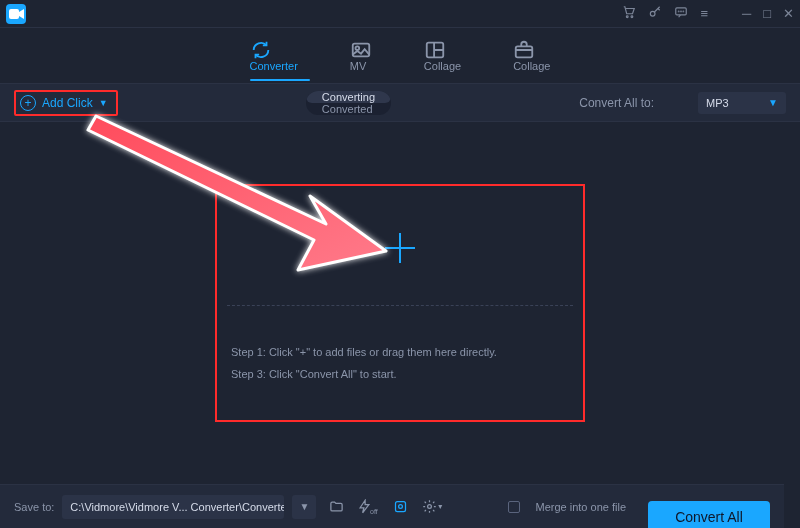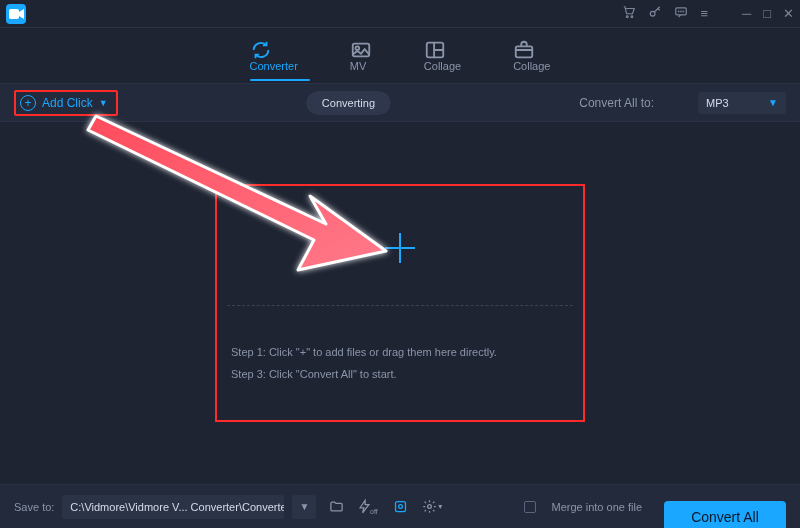--- a/index.html
+++ b/index.html
@@ -118,21 +118,21 @@
   .bigplus::before { left: 14px; top: 0; width: 1.5px; height: 30px; }
   .bigplus::after  { top: 14px; left: 0; height: 1.5px; width: 30px; }
   .steps {
     flex: 1;
     display: flex; flex-direction: column; justify-content: center;
     gap: 10px; padding: 10px 14px;
     color: #8b95aa; font-size: 11px;
   }
   
   .bottombar {
-    position: absolute; bottom: 0; left: 0; right: 0;
+    position: absolute; bottom: 0; left: 0; right: 16px;
     height: 44px; background: #232a3b;
     display: flex; align-items: center; padding: 0 14px; gap: 8px;
     border-top: 1px solid #2b3244;
   }
   .saveto-label { color: #8b95aa; font-size: 11px; }
   .pathbox {
     background: #2b3347; height: 24px; border-radius: 3px;
     display: flex; align-items: center; padding: 0 8px;
     color: #d6dcea; font-size: 11px; width: 222px;
     white-space: nowrap; overflow: hidden;
@@ -243,20 +243,21 @@
 
 <div class="toolbar">
   <div class="addfiles">
     <span class="plus-circle">+</span>
     <span>Add Click</span>
     <span style="color:#1aa7ff;font-size:9px">▼</span>
   </div>
 
   <div class="tabs-pill">
     <div class="pill-btn active">Converting</div>
+    <div class="pill-btn">Converted</div>
   </div>
 
   <div class="convertto">
     <span>Convert All to:</span>
     <div class="dropdown">
       <span>MP3</span>
       <span class="chev">▼</span>
     </div>
   </div>
 </div>

